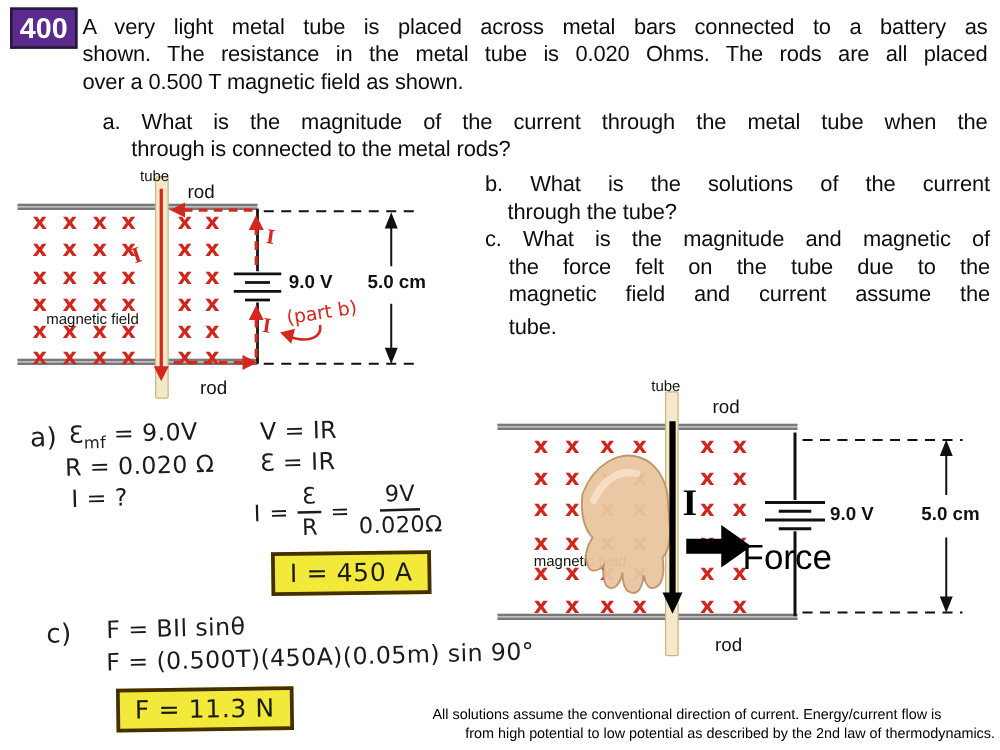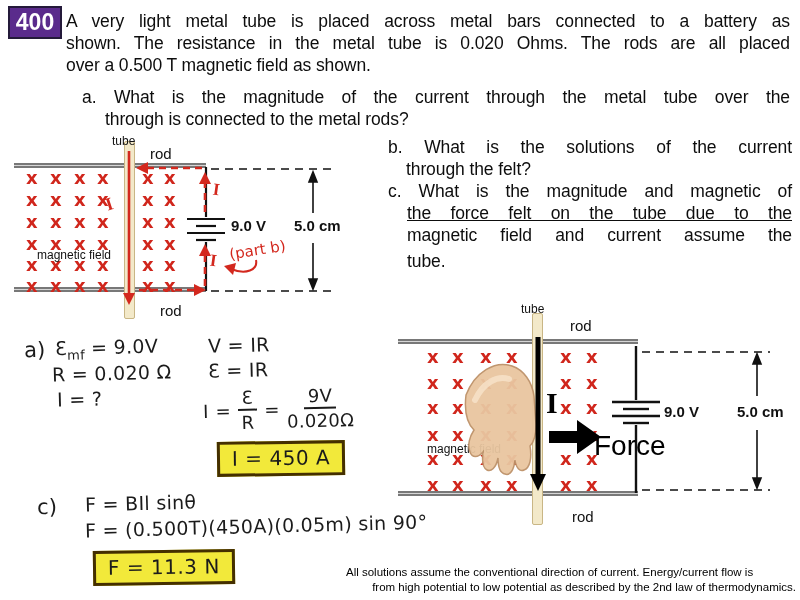--- a/index.html
+++ b/index.html
@@ -51,29 +51,29 @@
 <body>
 
 <div id="page">
 
   <div class="badge">400</div>
 
   <div>
     <div class="pline just" style="left:66px; top:10px;  width:724px;">A very light metal tube is placed across metal bars connected to a battery as</div>
     <div class="pline just" style="left:66px; top:32px;  width:724px;">shown. The resistance in the metal tube is 0.020 Ohms. The rods are all placed</div>
     <div class="pline" style="left:66px; top:54px;  width:724px;">over a 0.500 T magnetic field as shown.</div>
-    <div class="pline just" style="left:82px; top:86px;  width:708px;">a. What is the magnitude of the current through the metal tube over the</div>
+    <div class="pline just" style="left:82px; top:86px;  width:708px;">a. What is the magnitude of the current through the metal tube when the</div>
     <div class="pline" style="left:105px; top:108px; width:685px;">through is connected to the metal rods?</div>
   </div>
 
   <div>
     <div class="pline just" style="left:388px; top:136px; width:404px;">b. What is the solutions of the current</div>
-    <div class="pline" style="left:406px; top:158px; width:386px;">through the felt?</div>
+    <div class="pline" style="left:406px; top:158px; width:386px;">through the tube?</div>
     <div class="pline just" style="left:388px; top:180px; width:404px;">c. What is the magnitude and magnetic of</div>
-    <div class="pline just" style="left:407px; top:202px; width:385px;text-decoration:underline;">the force felt on the tube due to the</div>
+    <div class="pline just" style="left:407px; top:202px; width:385px;">the force felt on the tube due to the</div>
     <div class="pline just" style="left:407px; top:224px; width:385px;">magnetic field and current assume the</div>
     <div class="pline" style="left:407px; top:250px; width:385px;">tube.</div>
   </div>
 
   <div>
     <div class="rod" style="left:14px; top:163px; width:192px;"></div>
     <div class="rod" style="left:14px; top:287px; width:192px;"></div>
     <div class="tube" style="left:124px; top:141px; height:178px;"></div>
 
     <div id="left-field" class="abs" style="left:0; top:0; width:800px; height:600px; pointer-events:none;">

